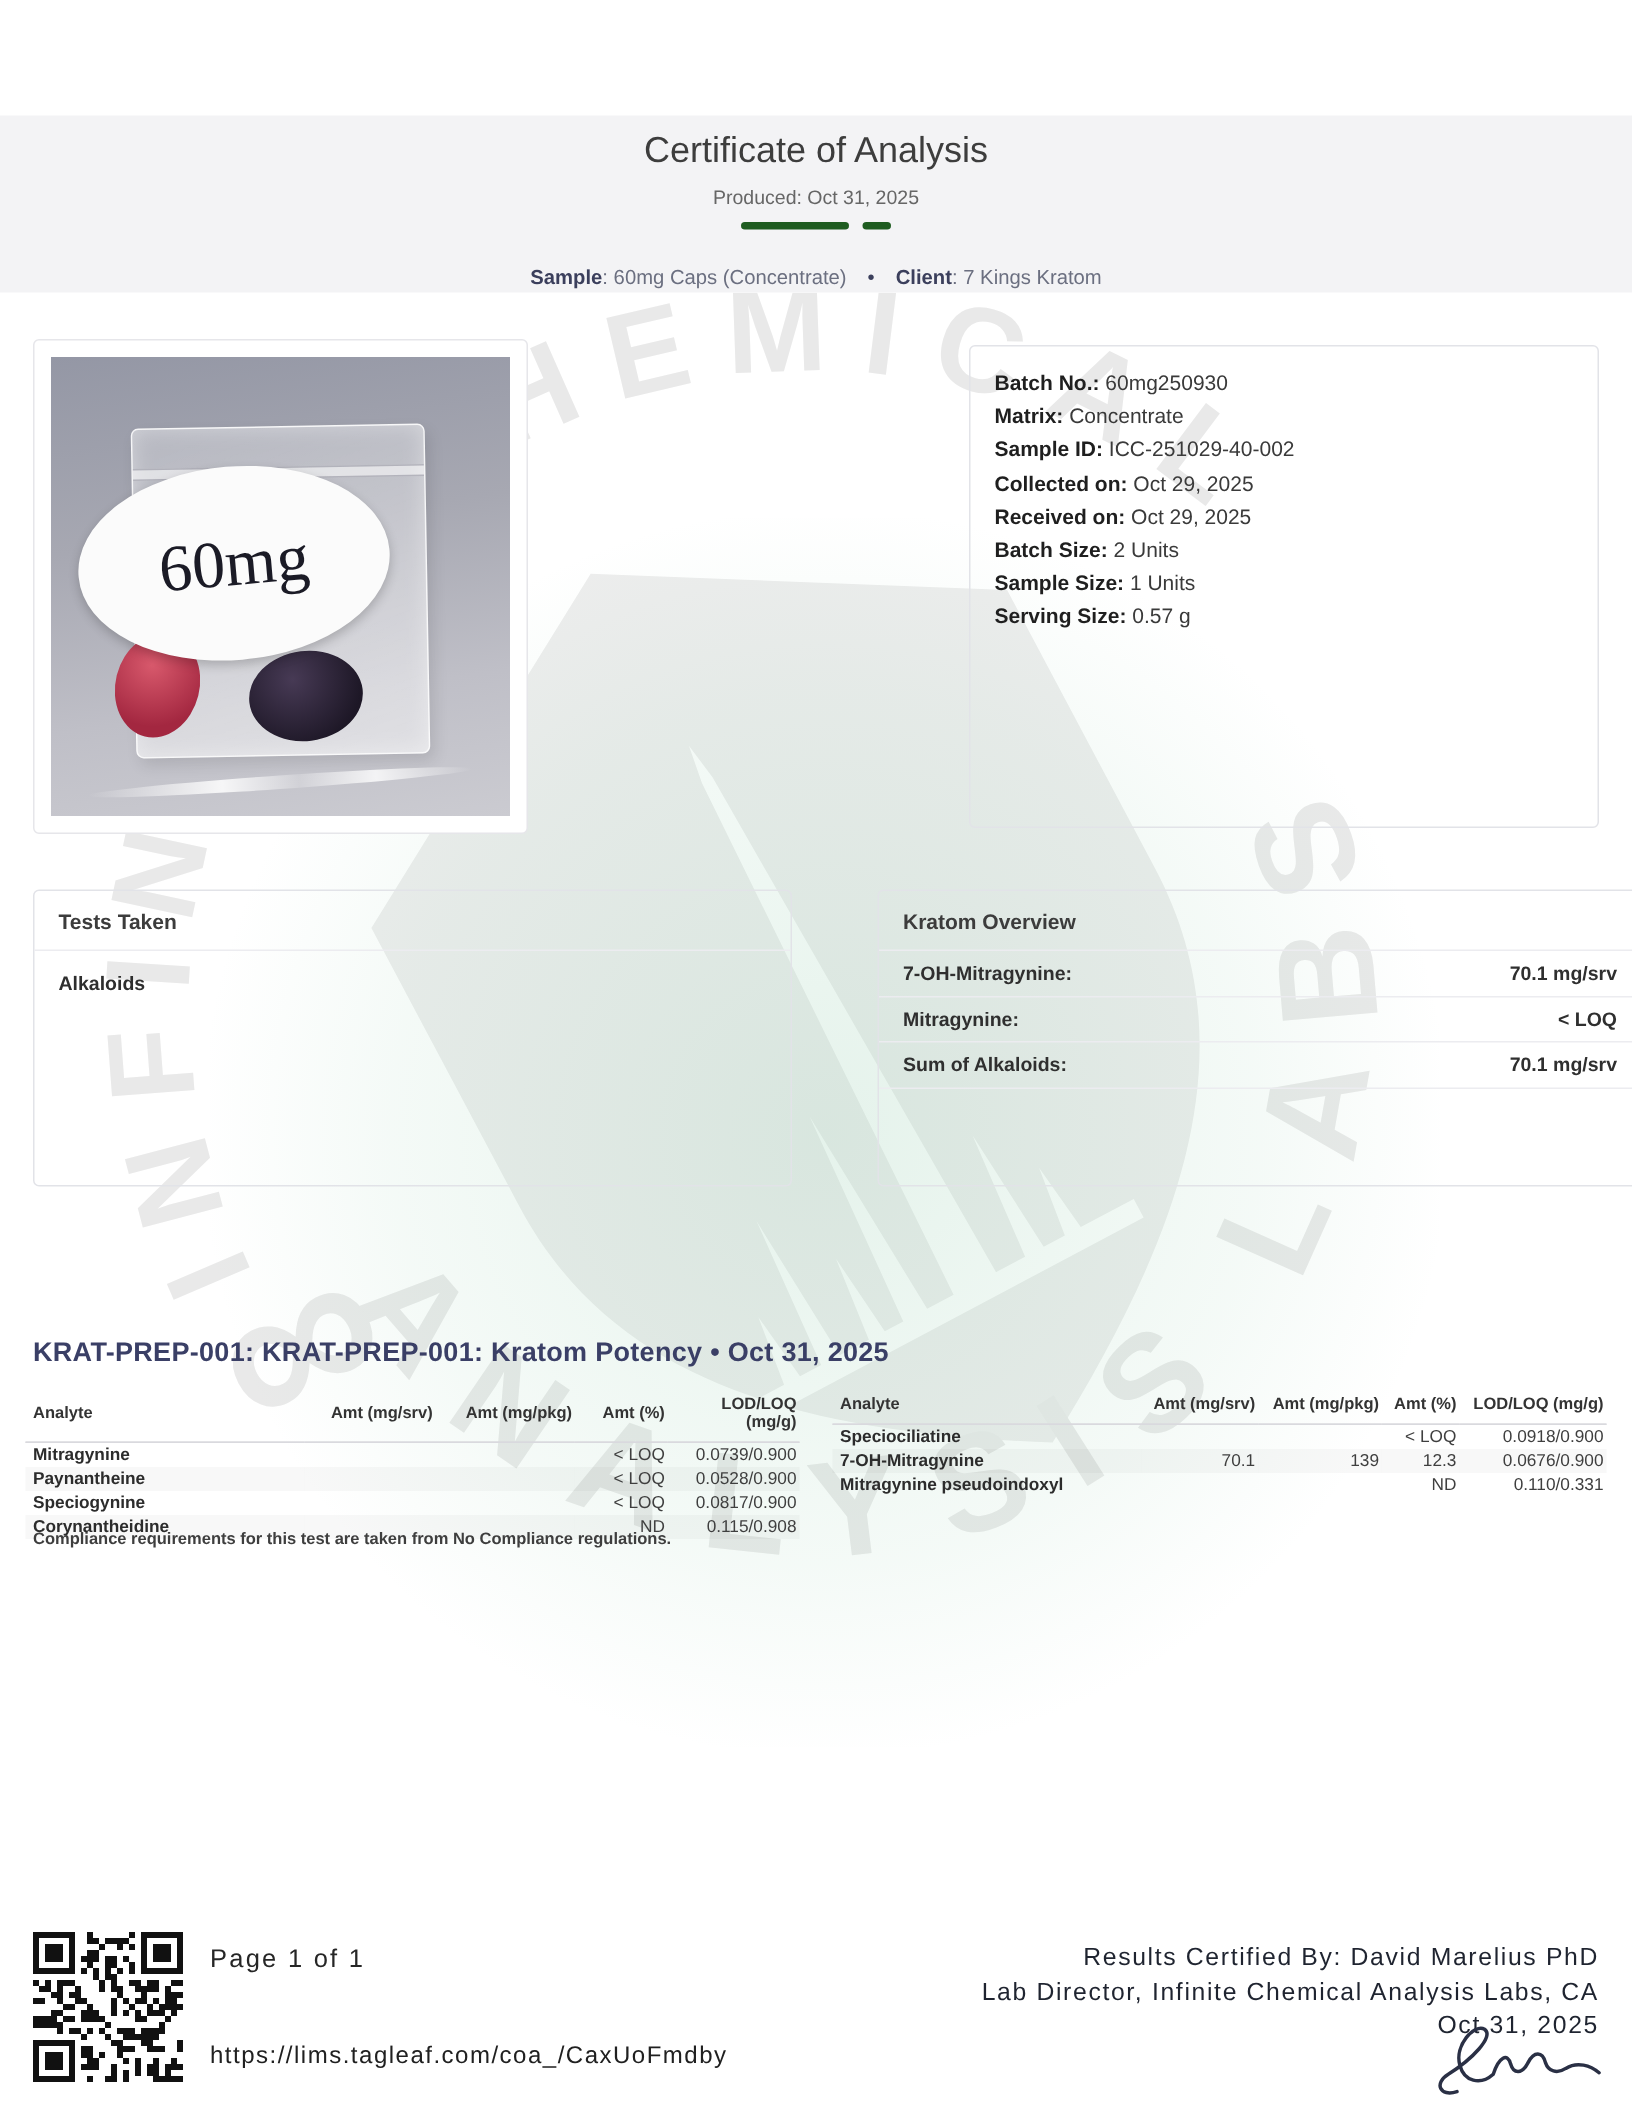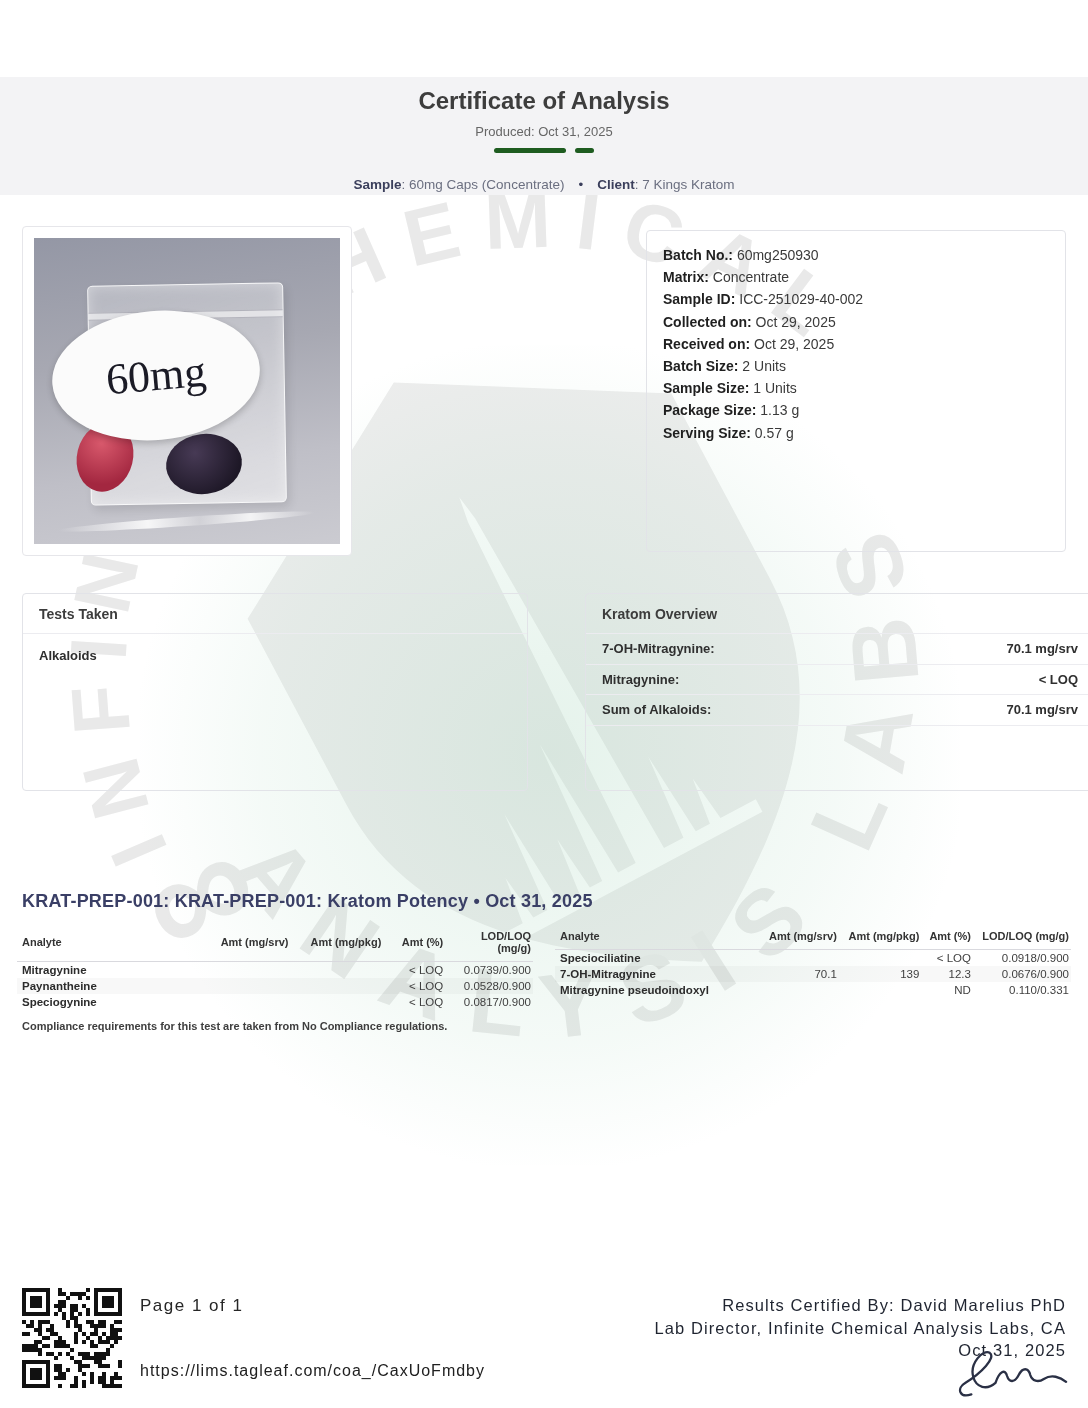--- a/index.html
+++ b/index.html
@@ -15,21 +15,21 @@
   @supports ((-webkit-background-clip:text) or (background-clip:text)) {
     .logo .ls { background:linear-gradient(90deg,#2e9960 0%, #23262b 90%);
       -webkit-background-clip:text; background-clip:text; color:transparent; }
   }
   .hdr-right { position:absolute; right:22px; top:24px; text-align:right; }
   .hdr-addr { font-size:12.5px; color:#565656; }
   .hdr-lic  { font-size:13px; font-weight:700; color:#2b2b2b; margin-top:13px; }
 
   
   .band { position:absolute; left:0; top:77px; width:1088px; height:118px; background:#f3f3f5; text-align:center; }
-  .coa-title { font-size:24px; font-weight:700; color:#3d3d3d; margin-top:10px; }
+  .coa-title { font-size:24px; font-weight:400; color:#3d3d3d; margin-top:10px; }
   .produced  { font-size:13px; color:#666; margin-top:9px; }
   .divider { margin:9px auto 0; width:100px; height:5px; position:relative; }
   .divider .d1 { position:absolute; left:0; top:0; width:72px; height:5px; border-radius:3px; background:#1e5c20; }
   .divider .d2 { position:absolute; right:0; top:0; width:19px; height:5px; border-radius:3px; background:#1e5c20; }
   .sampleline { font-size:13.5px; color:#6b6f80; margin-top:24px; }
   .sampleline b { color:#3b3f5c; font-weight:700; }
   .sampleline .dot { margin:0 14px; color:#3b3f5c; }
 
   
   .wm { position:absolute; left:0; top:195px; width:1088px; height:1080px; overflow:hidden; pointer-events:none; }
@@ -142,21 +142,20 @@
   </div>
 
   <div class="card info-card">
     <div class="info-row"><b>Batch No.:</b><span> 60mg250930</span></div>
     <div class="info-row"><b>Matrix:</b><span> Concentrate</span></div>
     <div class="info-row"><b>Sample ID:</b><span> ICC-251029-40-002</span></div>
     <div class="info-row"><b>Collected on:</b><span> Oct 29, 2025</span></div>
     <div class="info-row"><b>Received on:</b><span> Oct 29, 2025</span></div>
     <div class="info-row"><b>Batch Size:</b><span> 2 Units</span></div>
     <div class="info-row"><b>Sample Size:</b><span> 1 Units</span></div>
-    <div class="info-row"><b>Package Size:</b><span> 1.13 g</span></div>
     <div class="info-row"><b>Serving Size:</b><span> 0.57 g</span></div>
   </div>
 
   <div class="card tests-card">
     <div class="card-h">Tests Taken</div>
     <div class="tests-body">Alkaloids</div>
   </div>
 
   <div class="card overview-card">
     <div class="card-h">Kratom Overview</div>
@@ -209,20 +208,27 @@
             <td>&lt; LOQ</td>
             <td>0.0528/0.900</td>
           </tr>
         <tr>
             <td class="c1">Speciogynine</td>
             <td></td>
             <td></td>
             <td>&lt; LOQ</td>
             <td>0.0817/0.900</td>
           </tr>
+        <tr>
+            <td class="c1">Corynantheidine</td>
+            <td></td>
+            <td></td>
+            <td>ND</td>
+            <td>0.115/0.908</td>
+          </tr>
       </tbody>
     </table>
   </div>
 
   <div class="tblwrap right">
     <table>
       <colgroup>
           <col style="width:40%">
           <col style="width:15%">
           <col style="width:16%">

